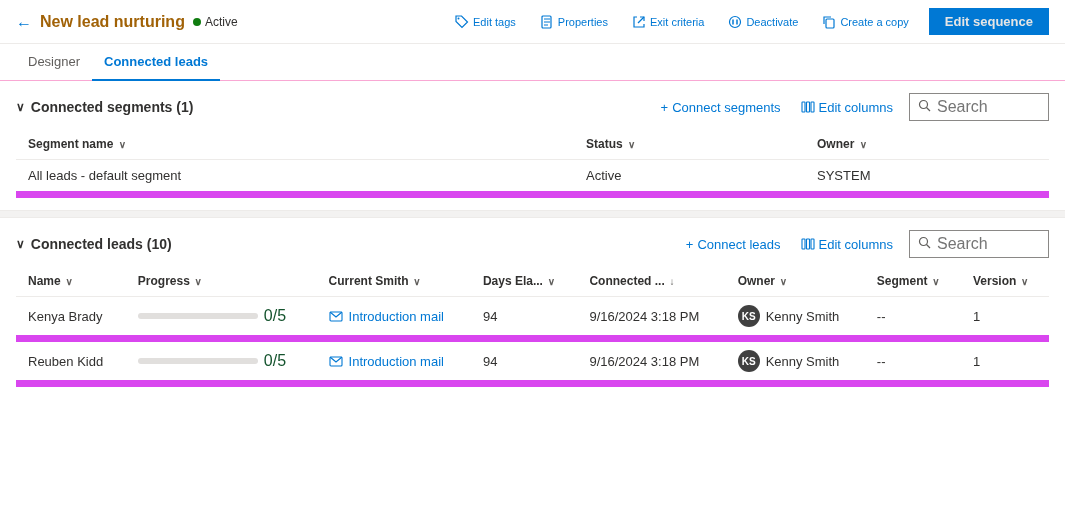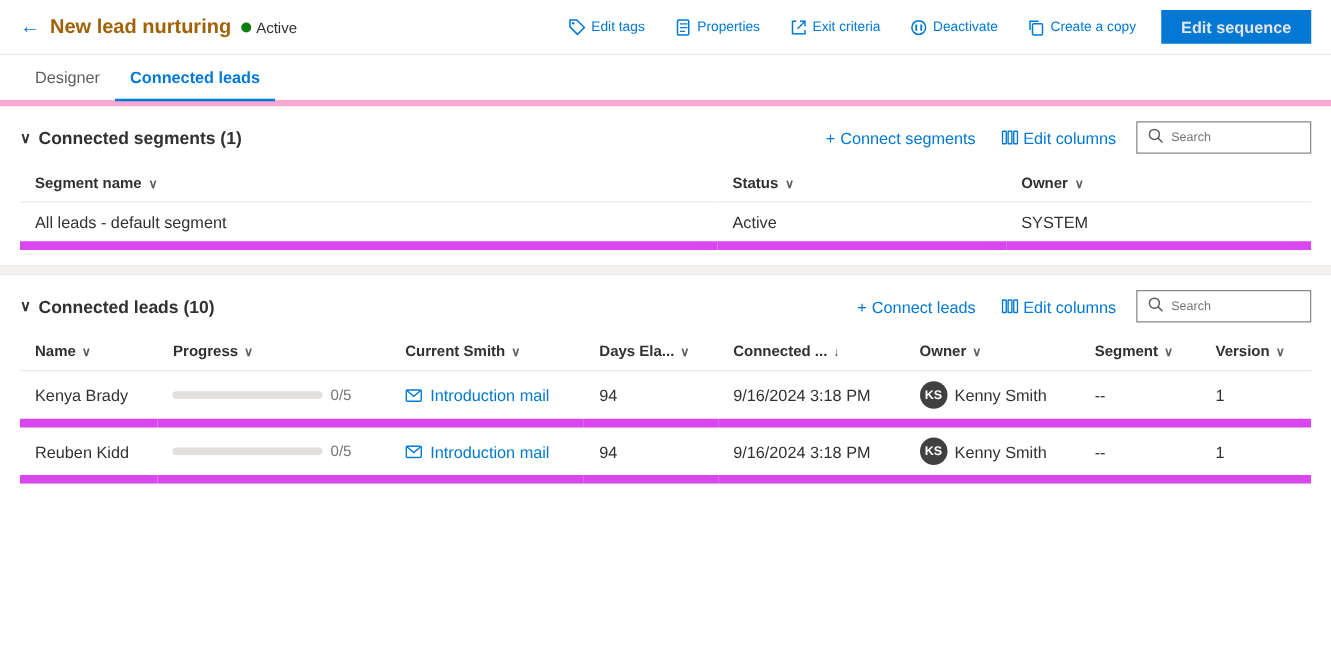--- a/index.html
+++ b/index.html
@@ -66,21 +66,21 @@
       padding: 6px 16px;
       font-size: 13px;
       cursor: pointer;
       font-weight: 600;
     }
 
     
     .tabs {
       display: flex;
       padding: 0 16px;
-      border-bottom: 5px solid #f9a8d4;
+      border-bottom: 1px solid #f9a8d4;
       background: #fff;
     }
     .tab {
       padding: 10px 12px;
       font-size: 13px;
       cursor: pointer;
       color: #605e5c;
       border-bottom: 2px solid transparent;
       margin-bottom: -1px;
     }
@@ -128,21 +128,21 @@
       display: flex;
       align-items: center;
       border: 1px solid #8a8886;
       padding: 4px 8px;
       gap: 6px;
       width: 140px;
     }
     .search-box input {
       border: none;
       outline: none;
-      font-size: 10px;
+      font-size: 16px;
       width: 100%;
       color: #000000;
     }
     .search-icon { color: #605e5c; font-size: 14px; }
 
     
     .table-container {
       overflow-x: auto;
     }
     table {
@@ -186,22 +186,22 @@
       height: 6px;
       background: #e1dfdd;
       border-radius: 3px;
     }
     .progress-bar-fill {
       height: 6px;
       background: #0078d4;
       border-radius: 3px;
     }
     .progress-label {
-      font-size: 12px;
-      color: #737373;
+      font-size: 16px;
+      color: #14532d;
     }
 
     
     .email-step {
       display: flex;
       align-items: center;
       gap: 6px;
       color: #0078d4;
     }
 

